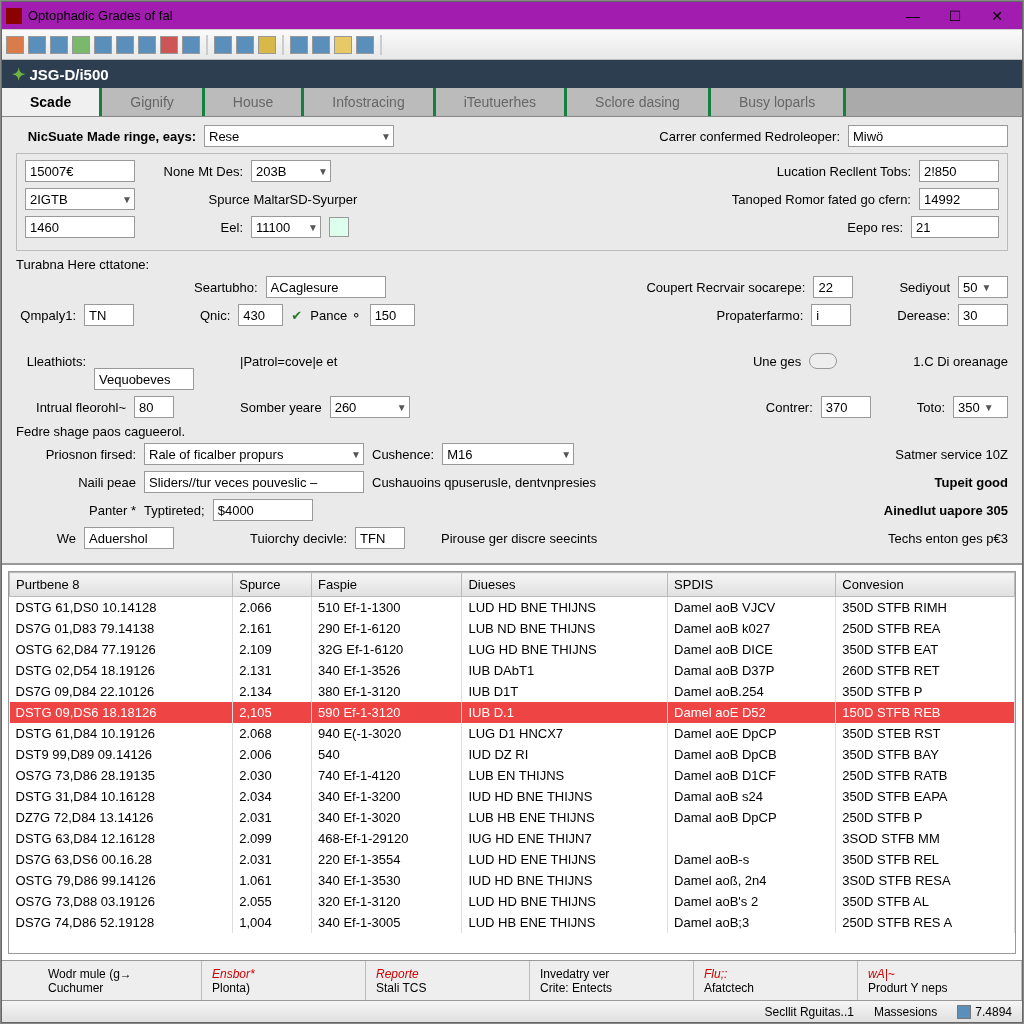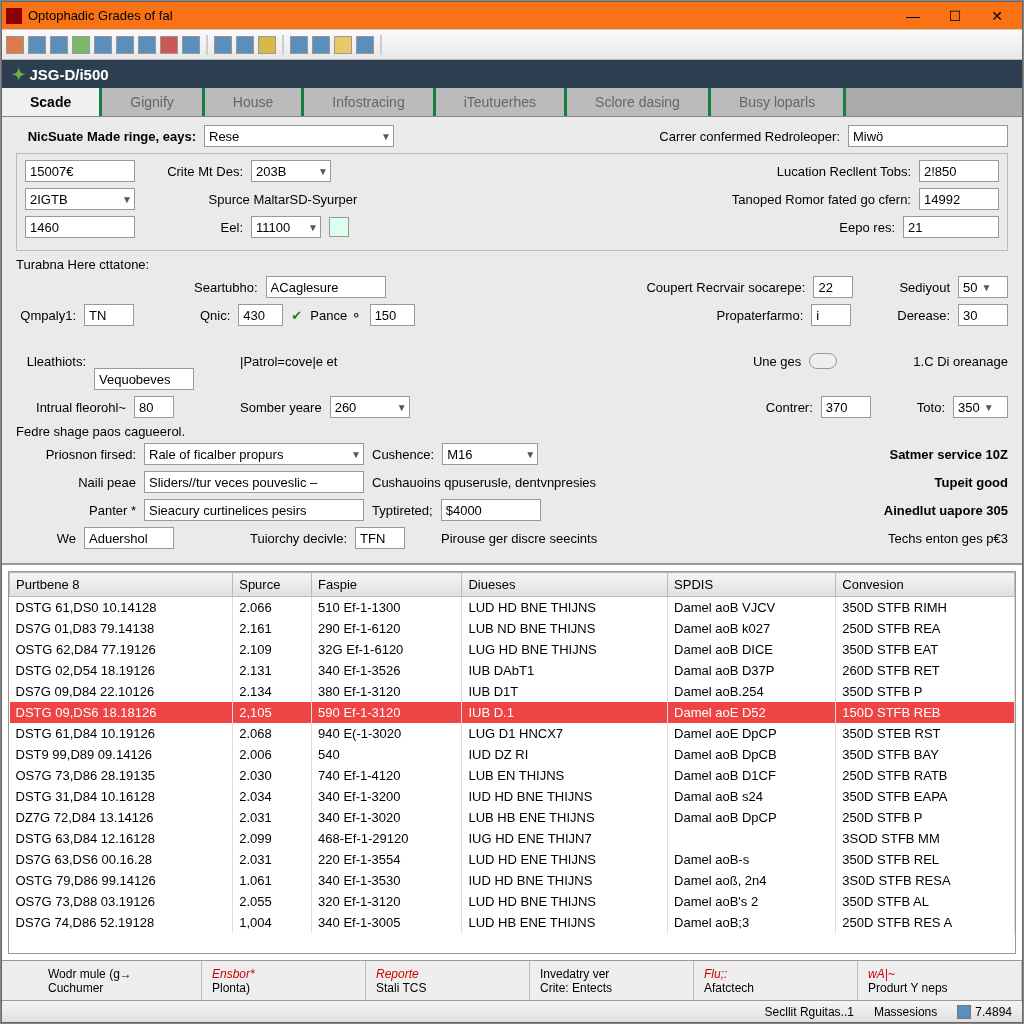--- a/index.html
+++ b/index.html
@@ -1,18 +1,18 @@
 <!DOCTYPE html>
 <html><head>
 <meta charset="utf-8">
 <style>
 * { box-sizing: border-box; margin: 0; padding: 0; font-family: Arial, sans-serif; }
 body { background: #888; width: 1024px; height: 1024px; overflow: hidden; font-size: 13px; }
 .window { background: #fff; border: 1px solid #666; width: 1022px; height: 1022px; margin: 1px; display: flex; flex-direction: column; }
-.titlebar { background: #f97316; height: 28px; display: flex; align-items: center; padding: 0 4px; border-bottom: 1px solid #ccc; }
+.titlebar { background: #a21caf; height: 28px; display: flex; align-items: center; padding: 0 4px; border-bottom: 1px solid #ccc; }
 .titlebar .app-icon { width: 16px; height: 16px; background: #8b0000; margin-right: 6px; }
 .titlebar .title { flex: 1; font-size: 13px; }
 .titlebar .win-controls { display: flex; gap: 0; }
 .titlebar .win-btn { width: 42px; height: 26px; display: flex; align-items: center; justify-content: center; font-size: 14px; cursor: pointer; }
 .toolbar { background: linear-gradient(#fafafa,#e8e8e8); height: 30px; display: flex; align-items: center; padding: 0 4px; gap: 4px; border-bottom: 1px solid #bbb; }
 .toolbar .tool-icon { width: 18px; height: 18px; background: #5a8fbb; border: 1px solid #999; cursor: pointer; }
 .toolbar .tool-sep { width: 2px; height: 20px; background: #ccc; margin: 0 2px; }
 .header-bar { background: #2d3e50; color: #fff; height: 28px; display: flex; align-items: center; padding: 0 10px; font-size: 15px; font-weight: bold; }
 .header-bar .leaf { color: #6db33f; margin-right: 4px; font-size: 16px; }
 .tabs { display: flex; background: #aaa; border-bottom: 1px solid #888; }
@@ -99,21 +99,21 @@
           <span class="arrow">▼</span>
         </div>
       <div style="flex:1"></div>
       <label>Carrer confermed Redroleoper:</label>
       <input style="width: 160px;" value="Miwö">
     </div>
 
     <div class="group-block">
     <div class="form-row">
       <input style="width: 110px;" value="15007€">
-      <label style="width:100px;text-align:right">Crite Mt Des:</label>
+      <label style="width:100px;text-align:right">None Mt Des:</label>
       <div class="select" style="width:80px">
             <span>203B</span>
             <span style="flex:1"></span>
             <span class="arrow">▼</span>
           </div>
       <div style="flex:1"></div>
       <label>Lucation Recllent Tobs:</label>
       <input style="width: 80px;" value="2!850">
     </div>
     <div class="form-row">
@@ -131,21 +131,21 @@
       <input style="width: 110px;" value="1460">
       <label style="width:100px;text-align:right">Eel:</label>
       <div class="select" style="width:70px">
             <span>11100</span>
             <span style="flex:1"></span>
             <span class="arrow">▼</span>
           </div>
       <span style="border:1px solid #999;width:20px;height:20px;background:#dfe;display:inline-block"></span>
       <div style="flex:1"></div>
       <label>Eepo res:</label>
-      <input style="width: 96px;" value="21">
+      <input style="width: 88px;" value="21">
     </div>
     </div>
 
     <div class="group-label"><span style="font-weight:normal">Turabna Here cttatone:</span></div>
     <div class="form-row">
       <div style="width:170px"></div>
       <label>Seartubho:</label>
       <input style="width: 120px;" value="ACaglesure">
       <div style="flex:1"></div>
       <label>Coupert Recrvair socarepe:</label>
@@ -207,42 +207,39 @@
 
     <div class="group-label" style="font-weight:normal">Fedre shage paos cagueerol.</div>
     <div class="form-row">
       <label style="width:120px">Priosnon firsed:</label>
       <div class="select" style="width:220px">
           <span>Rale of ficalber propurs</span>
           <span style="flex:1"></span>
           <span class="arrow">▼</span>
         </div>
       <label>Cushence:</label>
-      <div class="select" style="width:96px">
+      <div class="select" style="width:132px">
           <span>M16</span>
           <span style="flex:1"></span>
           <span class="arrow">▼</span>
         </div>
       <div style="flex:1"></div>
-      <label style="font-weight:bold">Satmer service 10Z</label>
+      <label style="font-weight:normal">Satmer service 10Z</label>
     </div>
     <div class="form-row">
       <label style="width:120px;text-align:right">Naili peae</label>
       <div class="select" style="width:220px">
           <span>Sliders//tur veces pouveslic –</span>
         </div>
       <label>Cushauoins qpuserusle, dentvnpresies</label>
       <div style="flex:1"></div>
       <label style="font-weight:bold">Tupeit good</label>
     </div>
     <div class="form-row">
       <label style="width:120px;text-align:right">Panter *</label>
-      <div class="select" style="width:220px">
-          <span>Sieacury curtinelices pesirs</span>
-        </div>
       <label>Typtireted;</label>
       <input style="width: 100px;" value="$4000">
       <div style="flex:1"></div>
       <label style="font-weight:bold">Ainedlut uapore 305</label>
     </div>
     <div class="form-row">
       <label style="width:60px;text-align:right">We</label>
       <input style="width: 90px;" value="Aduershol">
       <div style="width:60px"></div>
       <label>Tuiorchy decivle:</label>

